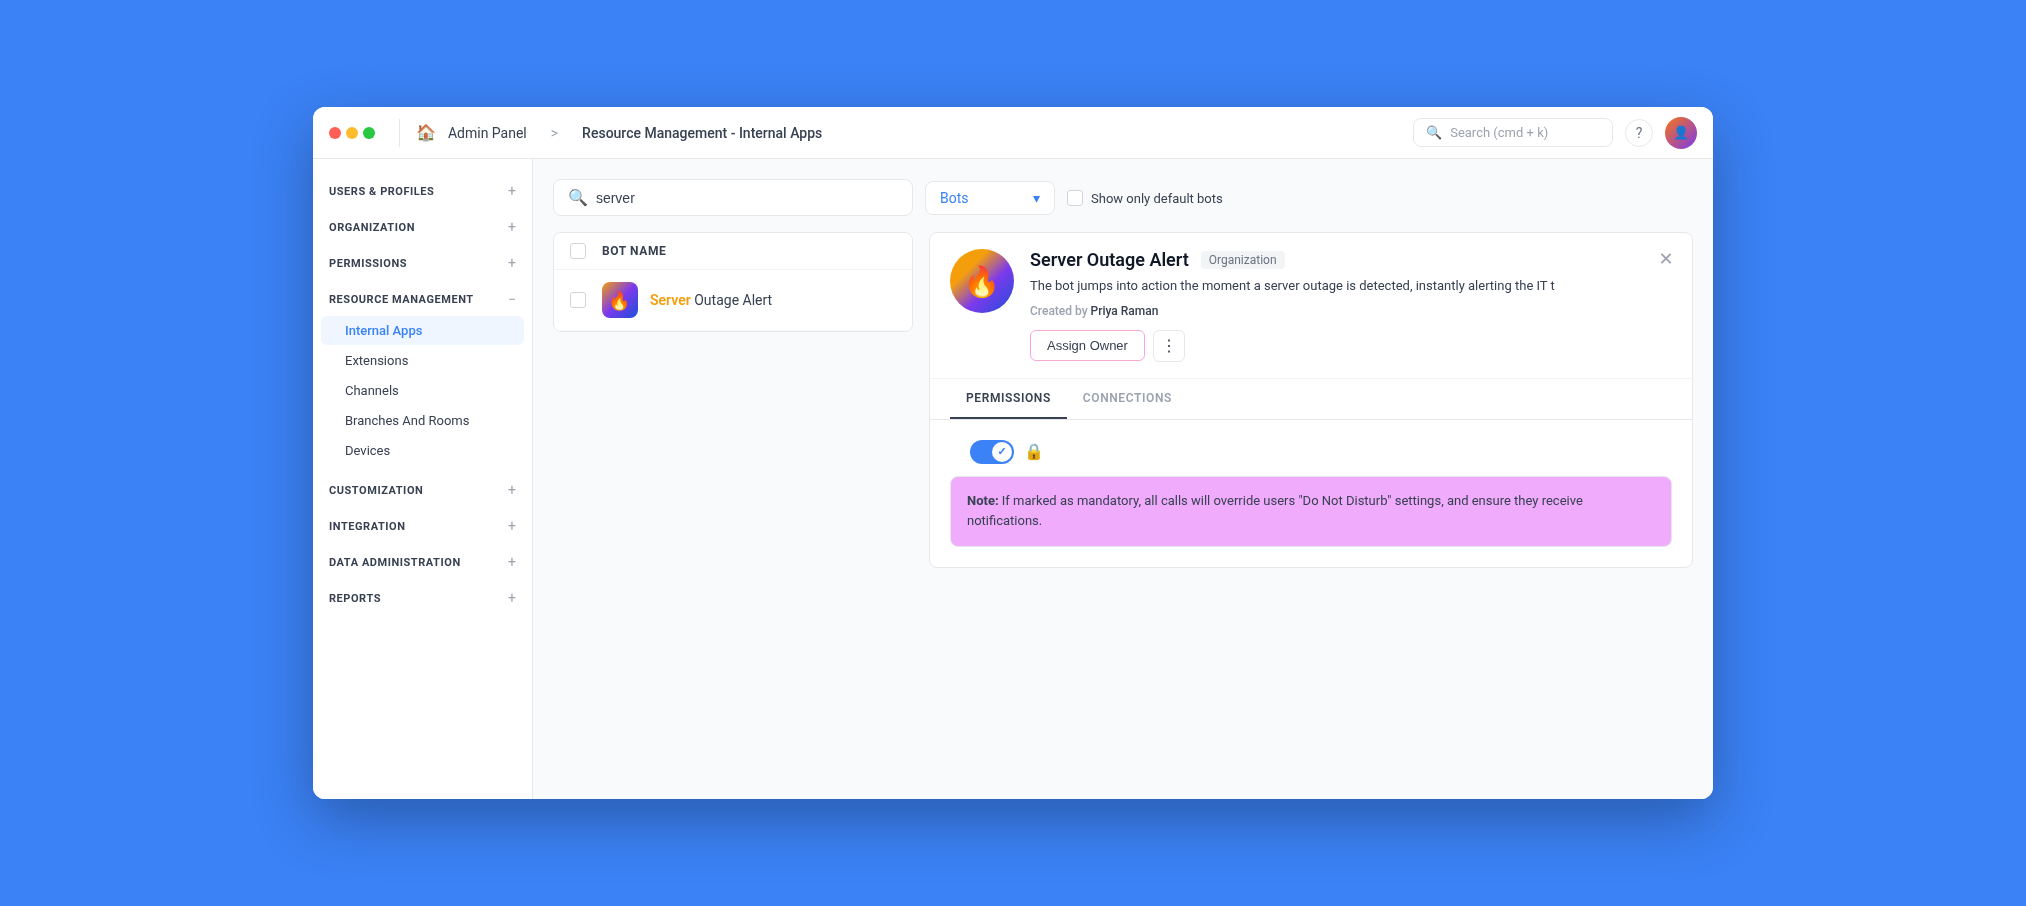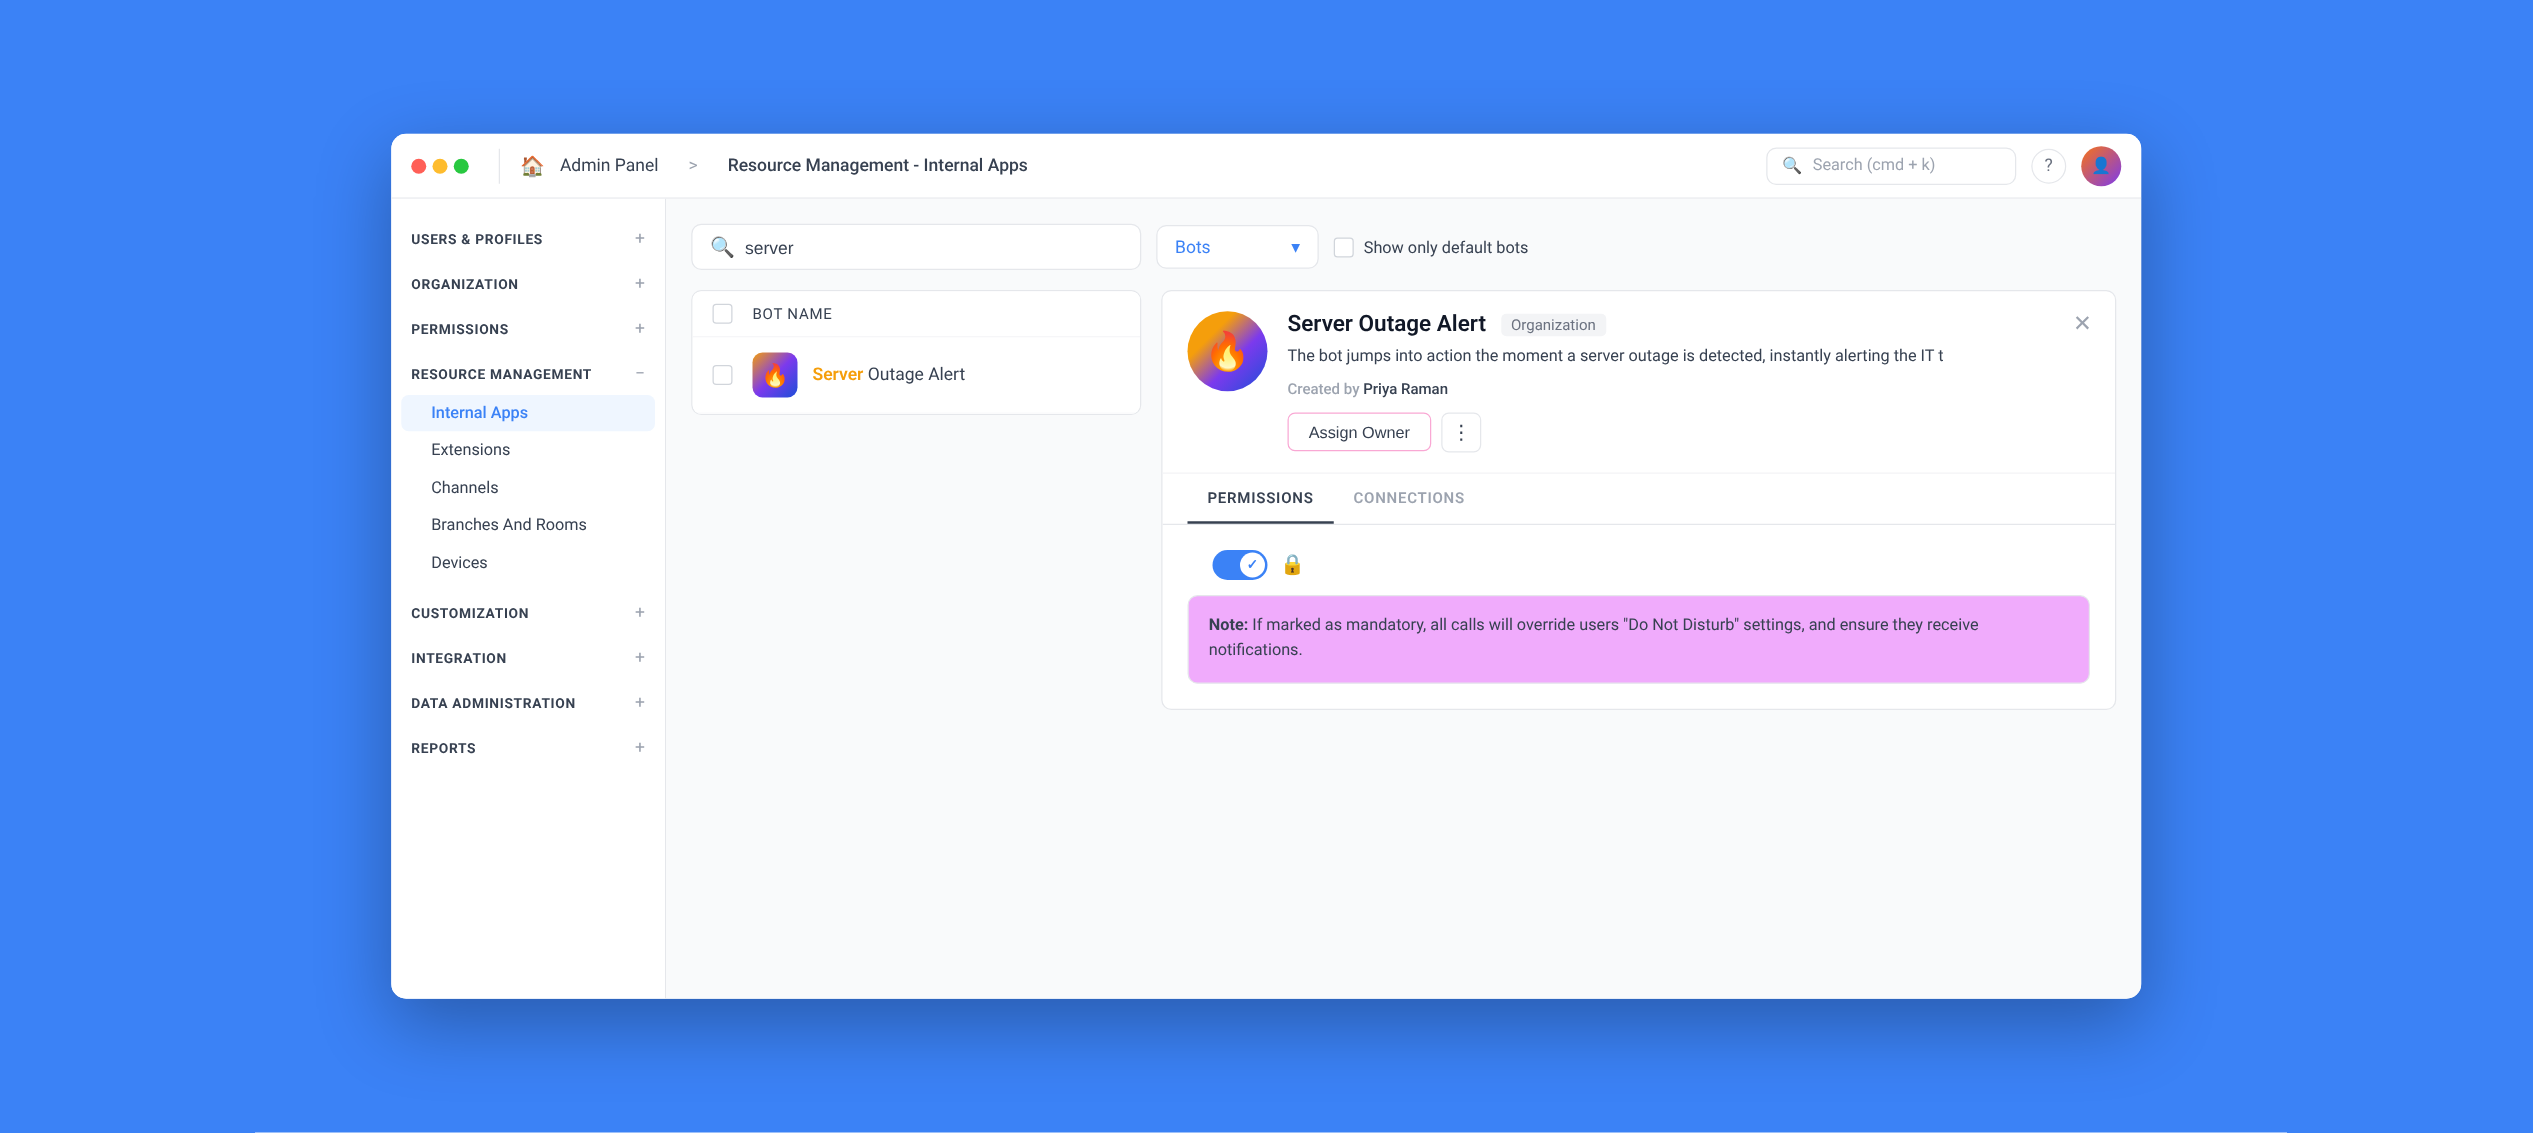--- a/index.html
+++ b/index.html
@@ -248,21 +248,21 @@
       align-items: center;
       padding: 10px 16px;
       border-bottom: 1px solid #f3f4f6;
       background: #fff;
     }
     .table-header-checkbox {
       width: 20px; margin-right: 12px;
     }
     .table-header-label {
       font-size: 12px;
-      font-weight: 400;
+      font-weight: 700;
       color: #374151;
       text-transform: uppercase;
       letter-spacing: 0.05em;
     }
     .table-row {
       display: flex;
       align-items: center;
       padding: 12px 16px;
       border-bottom: 1px solid #f9fafb;
       cursor: pointer;

